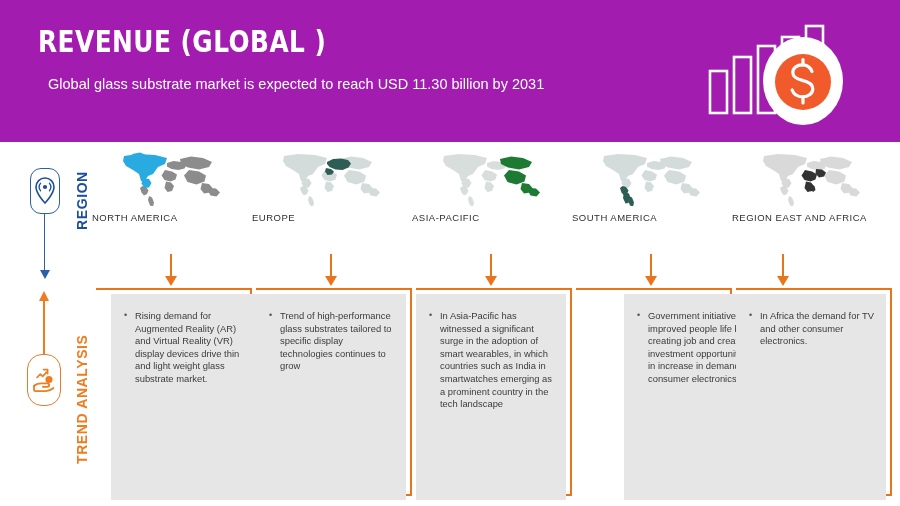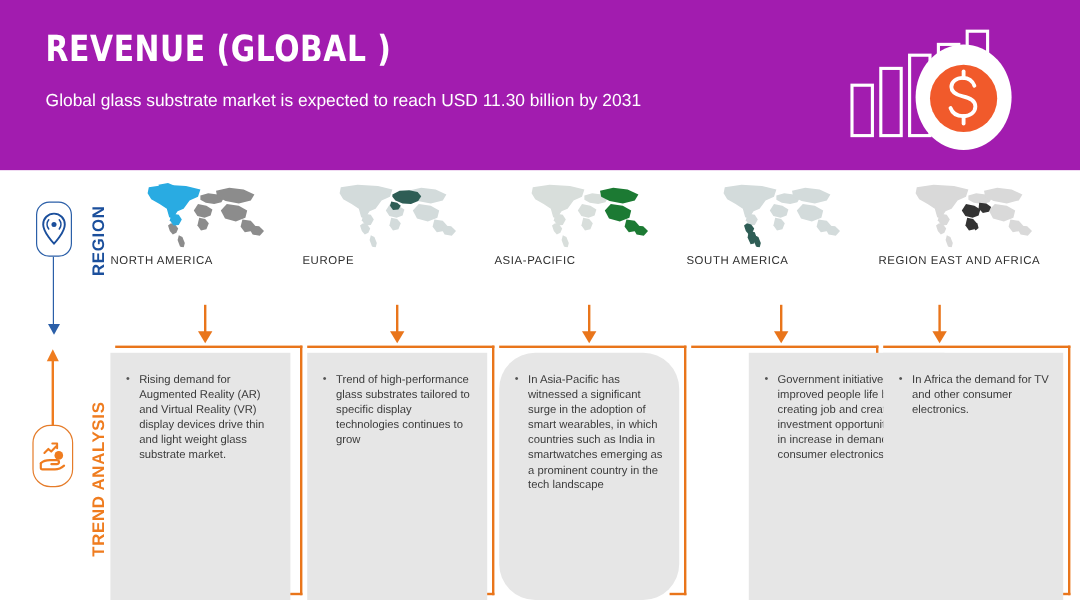--- a/index.html
+++ b/index.html
@@ -31,21 +31,21 @@
     letter-spacing: 0.5px;
     color: #ffffff;
     font-family: "DejaVu Sans", sans-serif;
     font-stretch: condensed;
     transform: scaleX(0.92);
     transform-origin: left center;
     white-space: nowrap;
   }
   .header-sub {
     position: absolute;
-    left: 38px; top: 74px;
+    left: 48px; top: 74px;
     width: 560px;
     font-size: 14.5px;
     line-height: 21px;
     color: #ffffff;
     font-weight: 400;
   }
 
   
   .header-icon {
     position: absolute;
@@ -308,21 +308,21 @@
           <path d="M52 56l12 2 5 8-5 9-9 1-6-9z"></path>
           <path d="M30 8l16-3 10 4-8 6-14 1z"></path>
         </g>
       </svg>
     </div>
     <div class="region-name">NORTH AMERICA</div>
     <div class="down-arrow-line" style="left:78px;"></div>
     <div class="down-arrow-head" style="left:73px;"></div>
     <div class="bracket" style="left:4px; width:156px; height:208px;"></div>
     <div class="bracket-foot" style="left:146px; top:352px; width:14px;"></div>
-    <div class="card" style="left:0; width:150px; height:206px;">
+    <div class="card" style="left:19px; width:150px; height:206px;">
       <ul>
         <li>Rising demand for Augmented Reality (AR) and Virtual Reality (VR) display devices drive thin and light weight glass substrate market.</li>
       </ul>
     </div>
   </div>
 
   <div class="col" style="left:252px; width:160px;">
     <div class="map-wrap">
       <svg width="110" height="56" viewBox="0 0 220 112" xmlns="http://www.w3.org/2000/svg">
         <g fill="#d3dbdb">
@@ -373,21 +373,21 @@
           <path d="M170 66l14 2 7 8-5 9-12 2-7-9z"></path>
           <path d="M186 76l12 1 8 8-7 8-12-2-5-9z"></path>
         </g>
       </svg>
     </div>
     <div class="region-name">ASIA-PACIFIC</div>
     <div class="down-arrow-line" style="left:78px;"></div>
     <div class="down-arrow-head" style="left:73px;"></div>
     <div class="bracket" style="left:4px; width:156px; height:208px;"></div>
     <div class="bracket-foot" style="left:146px; top:352px; width:14px;"></div>
-    <div class="card" style="left:4px; width:150px; height:206px;border-radius:30px;">
+    <div class="card" style="left:4px; width:150px; height:206px;">
       <ul>
         <li>In Asia-Pacific has witnessed a significant surge in the adoption of smart wearables, in which countries such as India in smartwatches emerging as a prominent country in the tech landscape</li>
       </ul>
     </div>
   </div>
 
   <div class="col" style="left:572px; width:160px;">
     <div class="map-wrap">
       <svg width="110" height="56" viewBox="0 0 220 112" xmlns="http://www.w3.org/2000/svg">
         <g fill="#d3dbdb">

